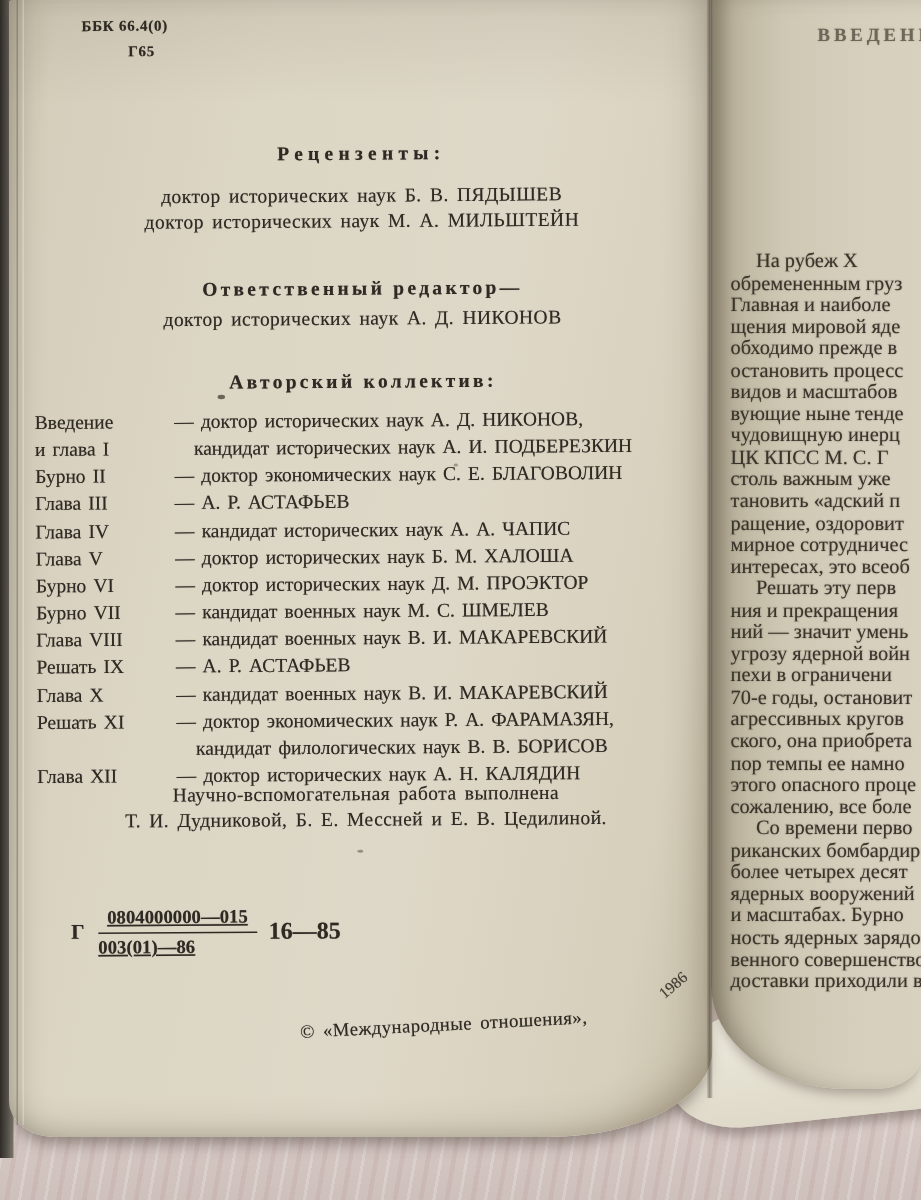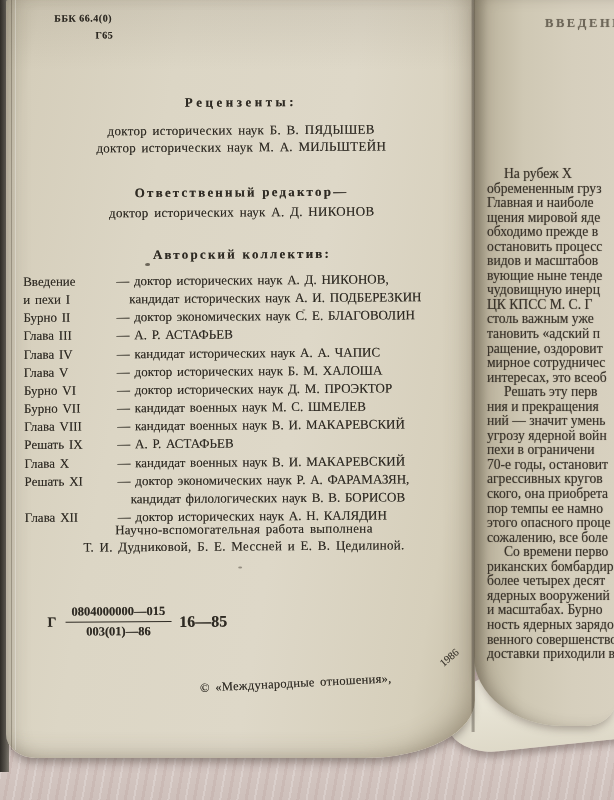--- a/index.html
+++ b/index.html
@@ -36,35 +36,35 @@
     background:linear-gradient(90deg,#a59d86 0%,#bdb59f 10%,#cfc8b4 35%,#d6cfbd 70%,#d8d1c0 100%);
     border-radius:0 0 30px 90px / 0 0 24px 70px;
     box-shadow: inset 12px 0 16px -6px rgba(60,50,40,.38), 0 6px 8px -3px rgba(80,66,60,.4);}
   .gutter-line{position:absolute;left:471px;top:0;width:4px;height:732px;
     background:linear-gradient(90deg, rgba(50,44,36,.05), rgba(50,44,36,.45), rgba(90,80,65,.2));}
 
   .left-content{position:absolute;inset:0;transform:rotate(-0.4deg);
     color:#2e2a23;text-shadow:0 0 .5px rgba(46,42,35,.55);}
   .bbk{position:absolute;left:57px;top:8px;font-weight:700;font-size:10px;
     line-height:17px;letter-spacing:.5px;}
-  .bbk-l2{margin-left:41px;}
+  .bbk-l2{margin-left:31px;}
   .c{position:absolute;left:28px;width:430px;text-align:center;}
   .h-spaced{font-weight:700;font-size:13px;letter-spacing:3.5px;}
   .h-spaced2{font-weight:700;font-size:13px;letter-spacing:2.2px;}
   .line{font-size:13px;line-height:17.6px;letter-spacing:.3px;word-spacing:2px;}
   .chapters{position:absolute;left:24px;top:271px;width:442px;font-size:13px;
     line-height:18.15px;word-spacing:1.5px;}
   .ch-row{display:flex;}
   .ch-label{flex:0 0 93px;}
   .ch-text{flex:1;}
   .ch-text .cont{padding-left:13px;}
   .catalog{position:absolute;left:46px;top:601px;display:flex;align-items:center;
     font-weight:700;}
   .cat-prefix{font-size:14px;margin-right:9px;}
-  .cat-frac{text-align:center;font-size:12.5px;line-height:19px;}
+  .cat-frac{font-size:12.5px;line-height:19px;text-decoration:underline;}
   .cat-num{display:block;padding:0 6px;border-bottom:1.5px solid #2e2a23;}
   .cat-suffix{font-size:16px;margin-left:8px;}
   .copyright{position:absolute;left:198px;top:676px;font-size:12.5px;
     transform:rotate(-2.5deg);letter-spacing:.3px;word-spacing:2px;}
   .year{position:absolute;left:437px;top:653px;font-size:10.5px;
     transform:rotate(-40deg);color:#433e35;}
 
   .rp-header{position:absolute;left:545px;top:16px;font-size:12.5px;font-weight:700;
     letter-spacing:2.6px;color:#6e6759;text-shadow:0 0 1px rgba(110,103,89,.5);}
   .rp-text{position:absolute;left:487px;top:167px;width:200px;font-size:13.6px;
@@ -102,21 +102,21 @@
 
     <div class="c h-spaced2" style="top:184px">Ответственный редактор—</div>
     <div class="c line" style="top:203px">доктор исторических наук А. Д. НИКОНОВ</div>
 
     <div class="c h-spaced2" style="top:246px">Авторский коллектив:</div>
 
     <div class="chapters">
         <div class="ch-row">
           <div class="ch-label">
             <div>Введение</div>
-            <div>и пехи I</div>
+            <div>и глава I</div>
           </div>
           <div class="ch-text">
             <div>— доктор исторических наук А. Д. НИКОНОВ,</div>
             <div class="cont">кандидат исторических наук А. И. ПОДБЕРЕЗКИН</div>
           </div>
         </div>
         <div class="ch-row">
           <div class="ch-label">
             <div>Бурно II</div>
           </div>

